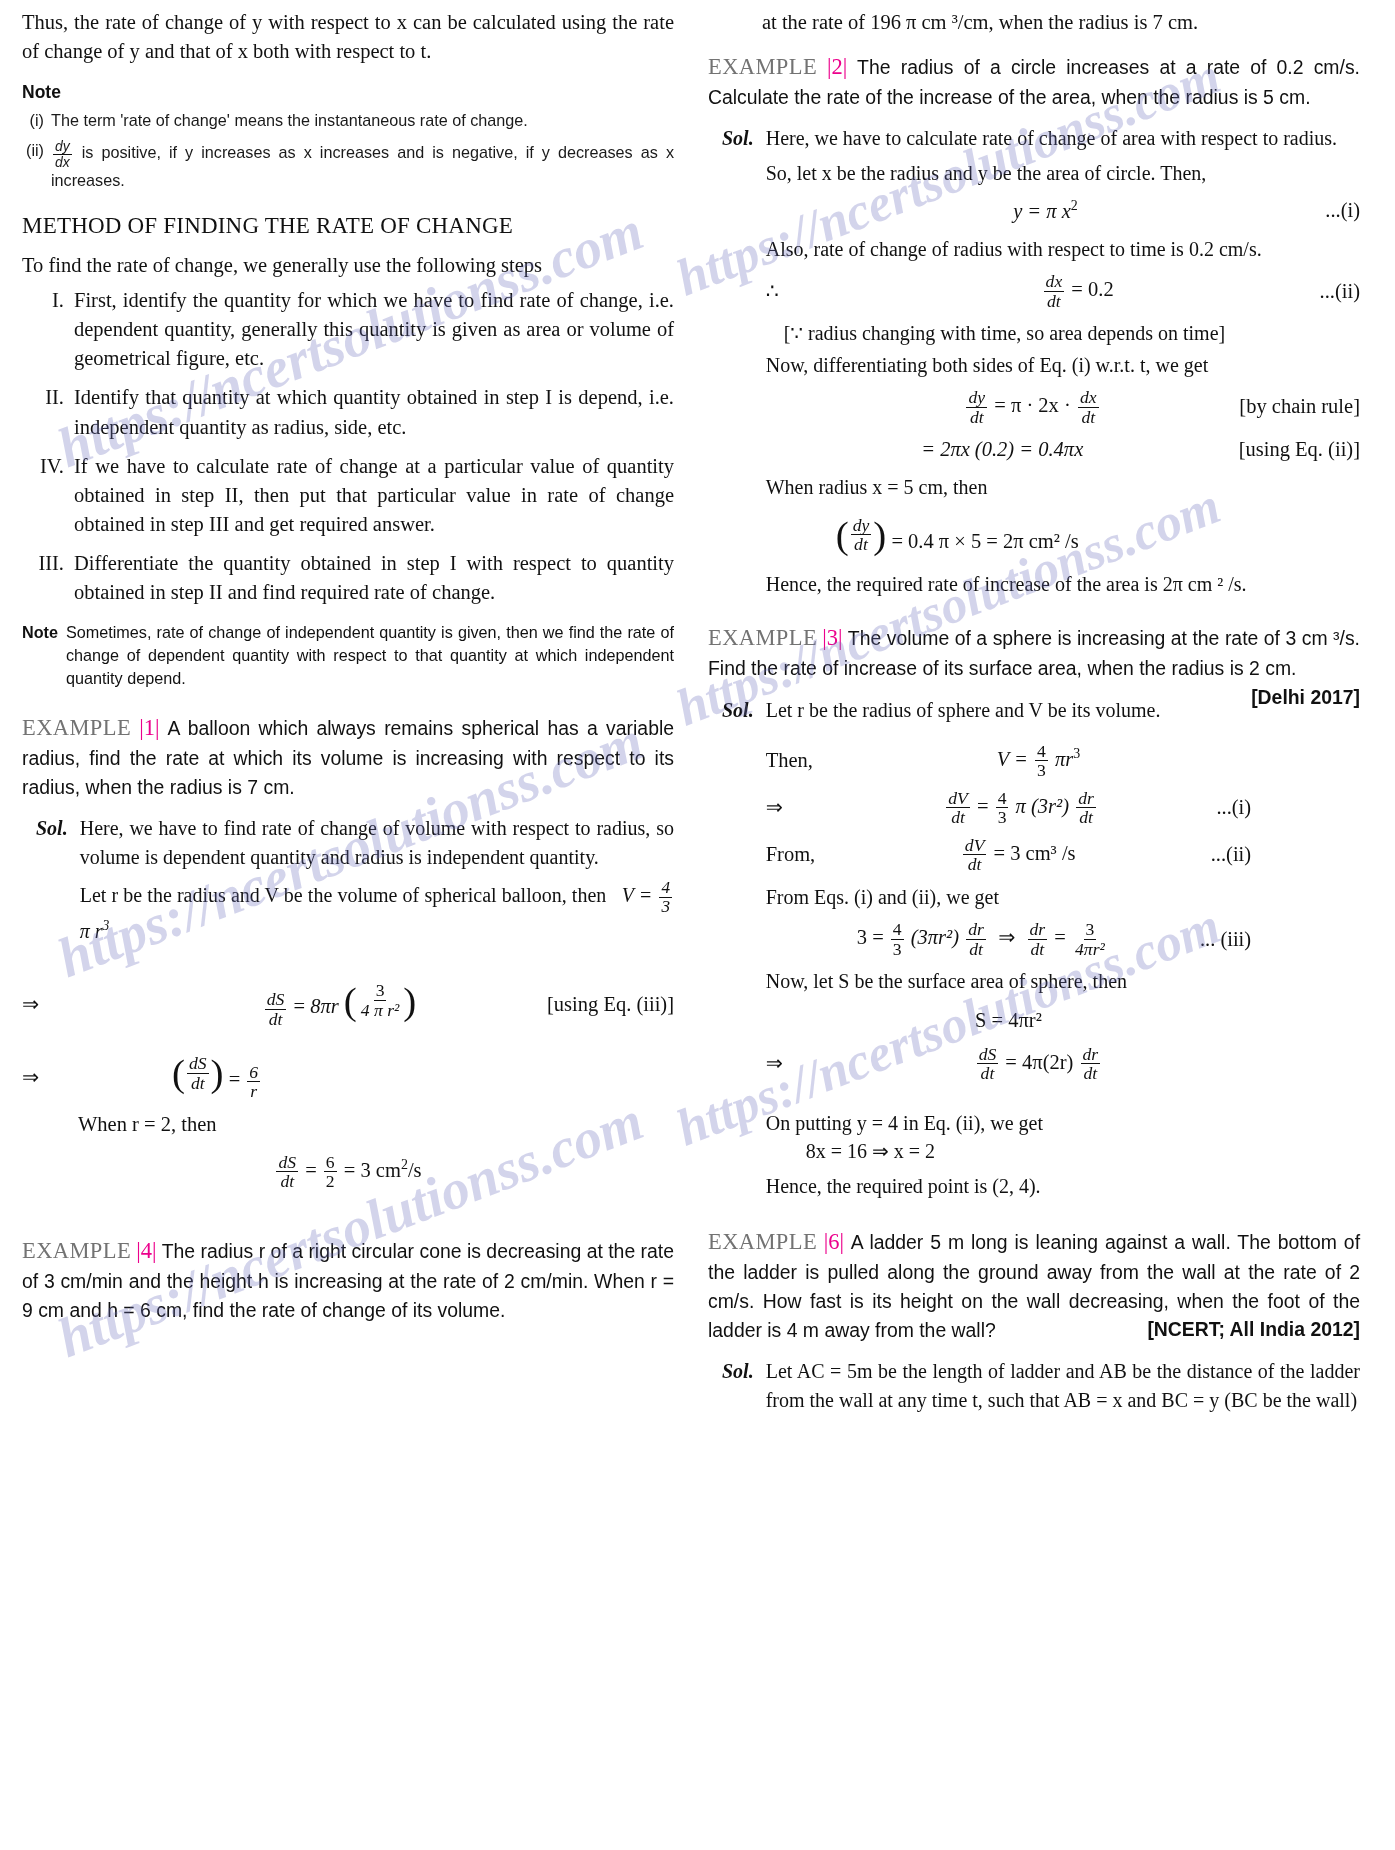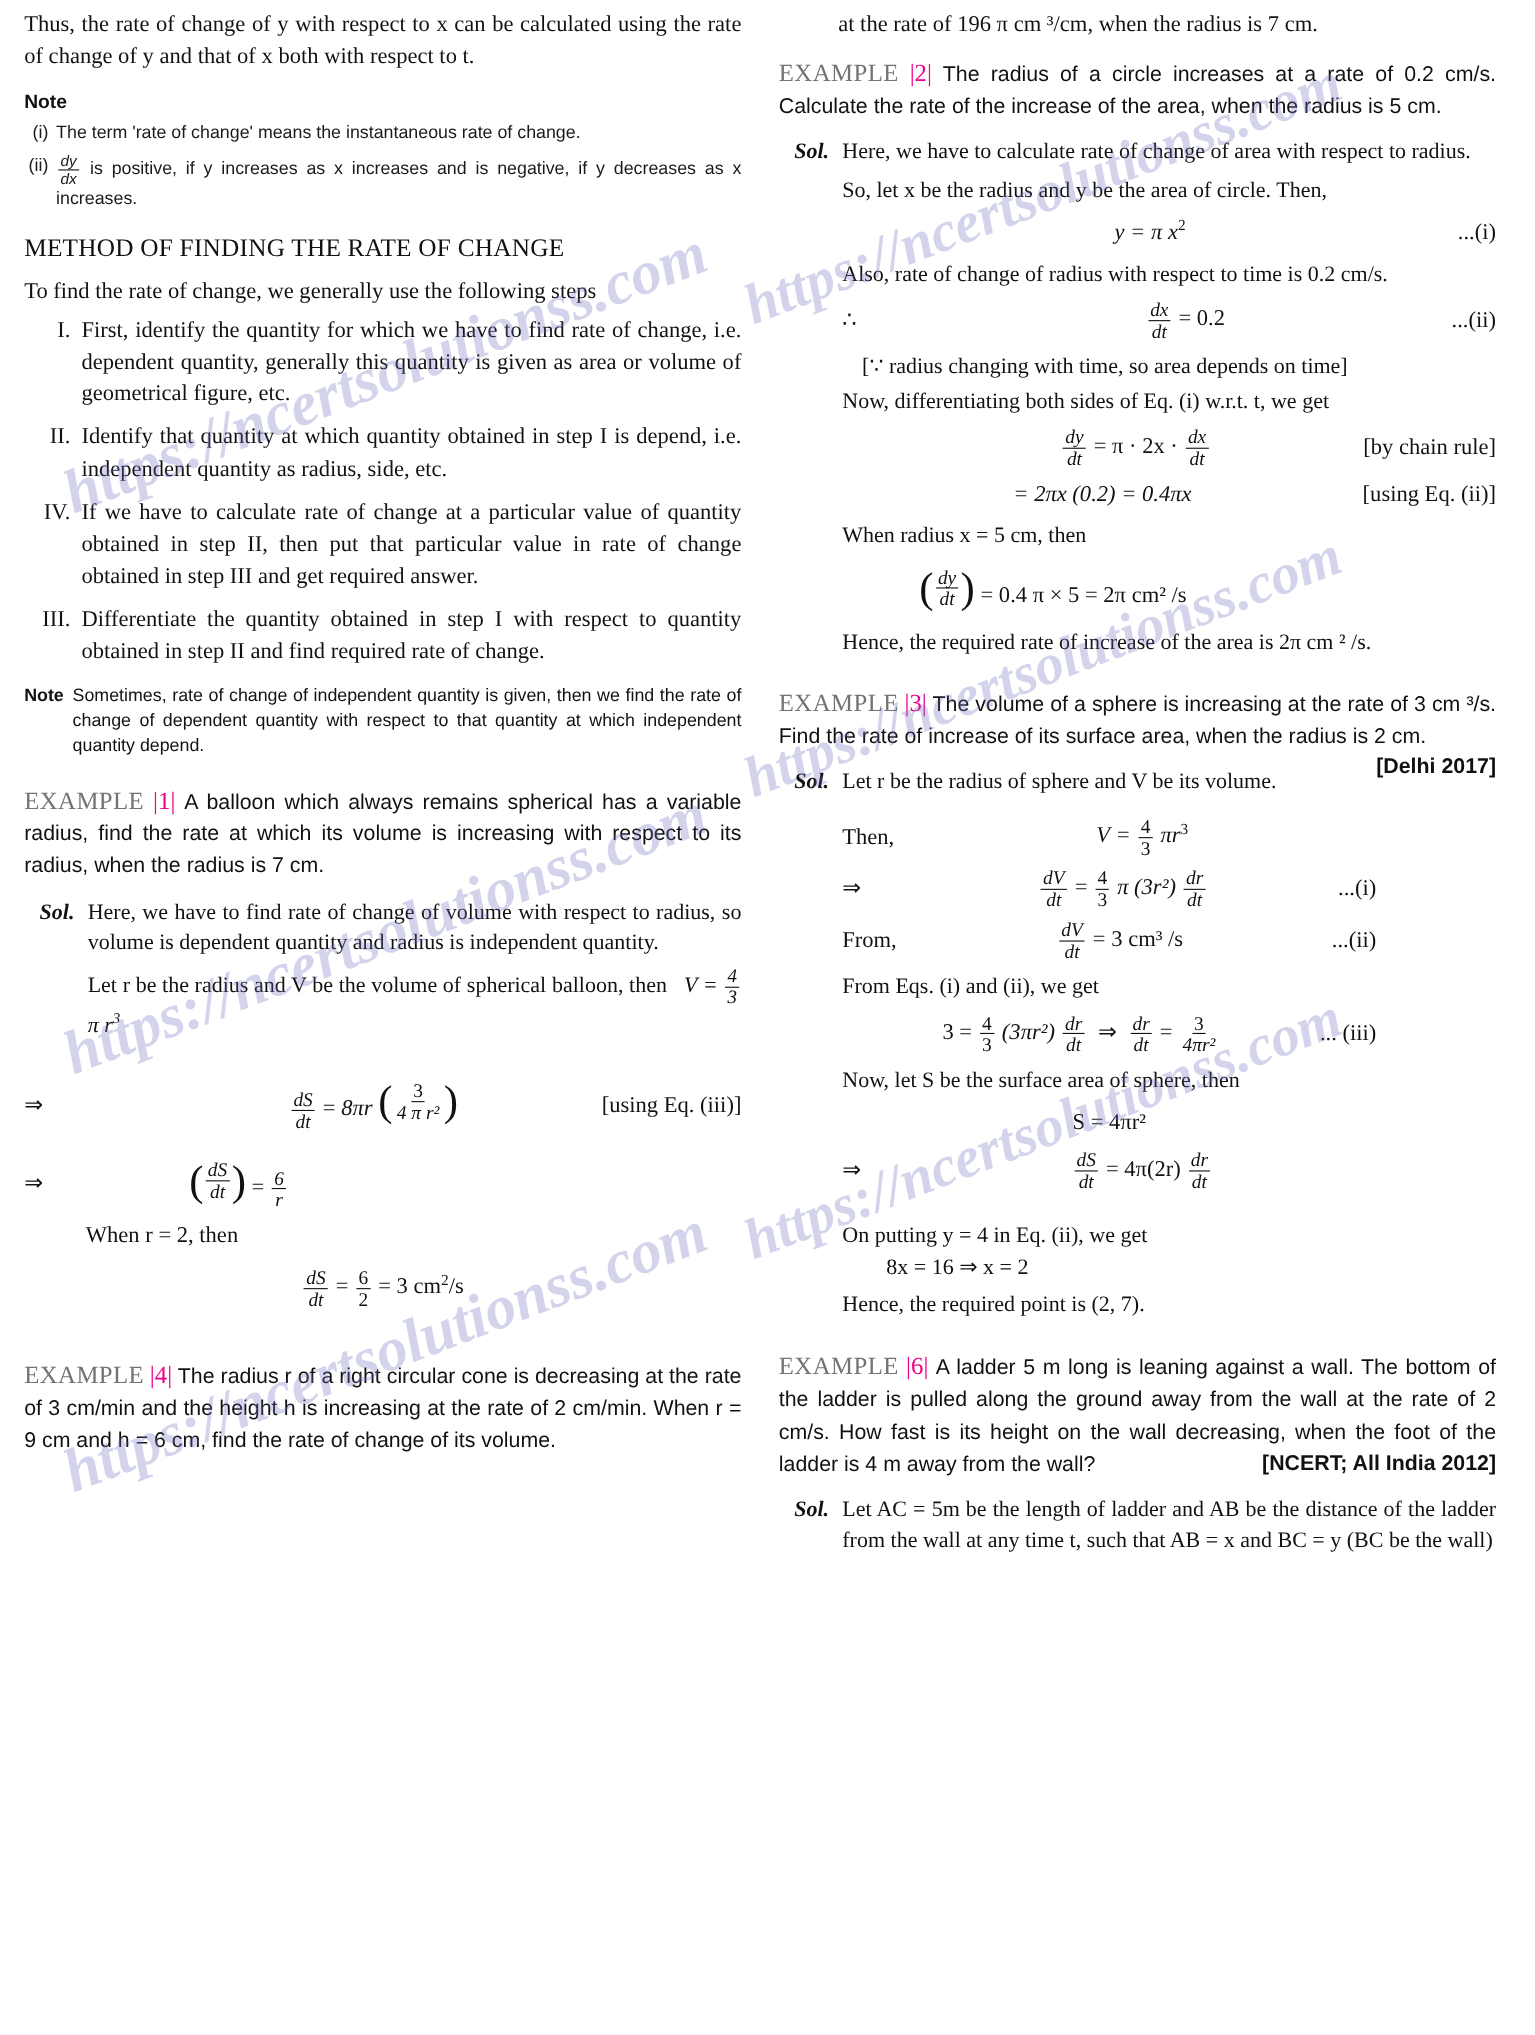--- a/index.html
+++ b/index.html
@@ -476,21 +476,21 @@
               <span class="frac ital">
                 <span class="num">dr</span>
                 <span class="den">dt</span>
               </span>
             </span>
             <span class="tail"></span>
           </div>
 
           <div style="margin-top:26px">On putting y = 4 in Eq. (ii), we get</div>
           <div style="padding-left:40px">8x = 16  ⇒  x = 2</div>
-          <div style="margin-top:6px">Hence, the required point is (2, 7).</div>
+          <div style="margin-top:6px">Hence, the required point is (2, 4).</div>
         </span>
       </div>
 
       <div class="ex" style="margin-top:26px">
         <span class="lbl">EXAMPLE</span>
         <span class="num">|6|</span>
         <span class="ex-body">A ladder 5 m long is leaning against a wall. The bottom of the ladder is pulled along the ground away from the wall at the rate of 2 cm/s. How fast is its height on the wall decreasing, when the foot of the ladder is 4 m away from the wall?</span>
         <span class="ex-body" style="font-weight:bold; float:right">[NCERT; All India 2012]</span>
       </div>
 

